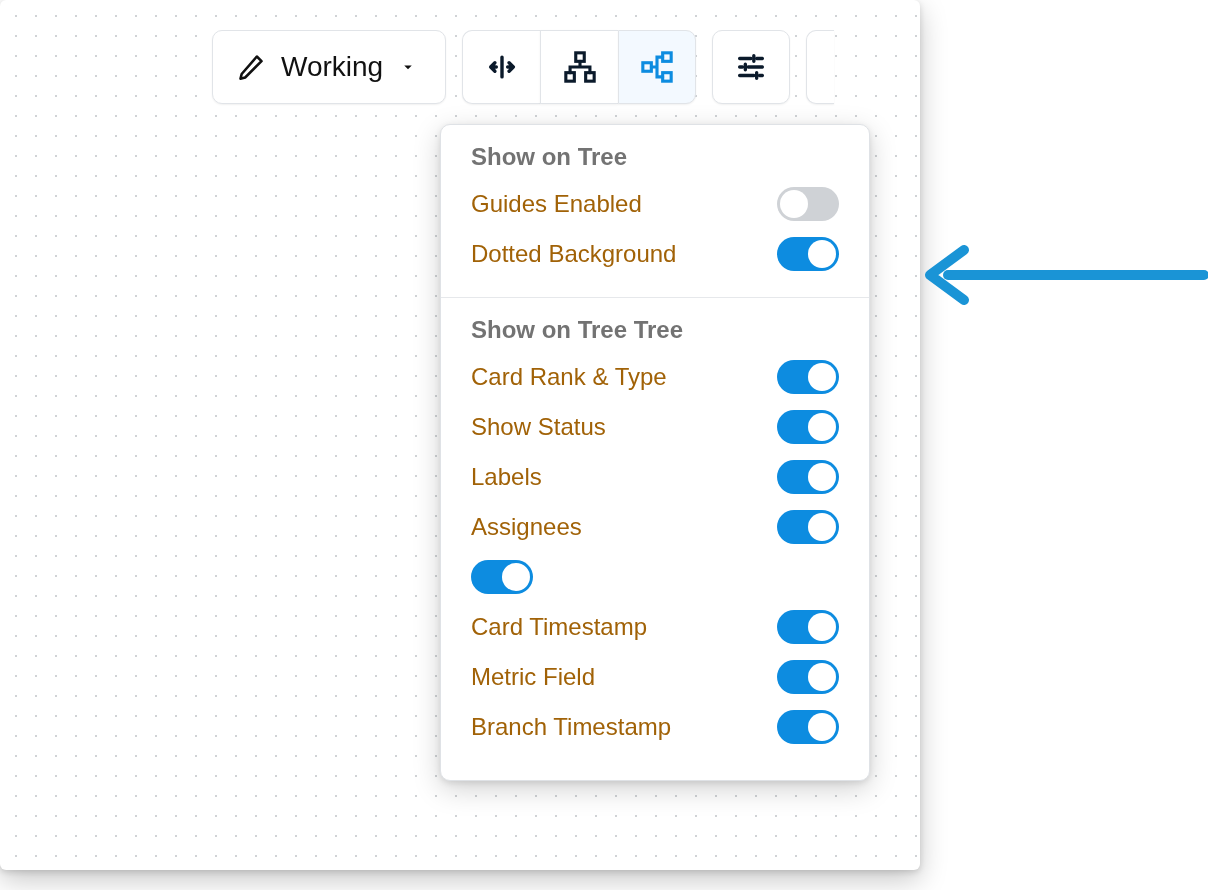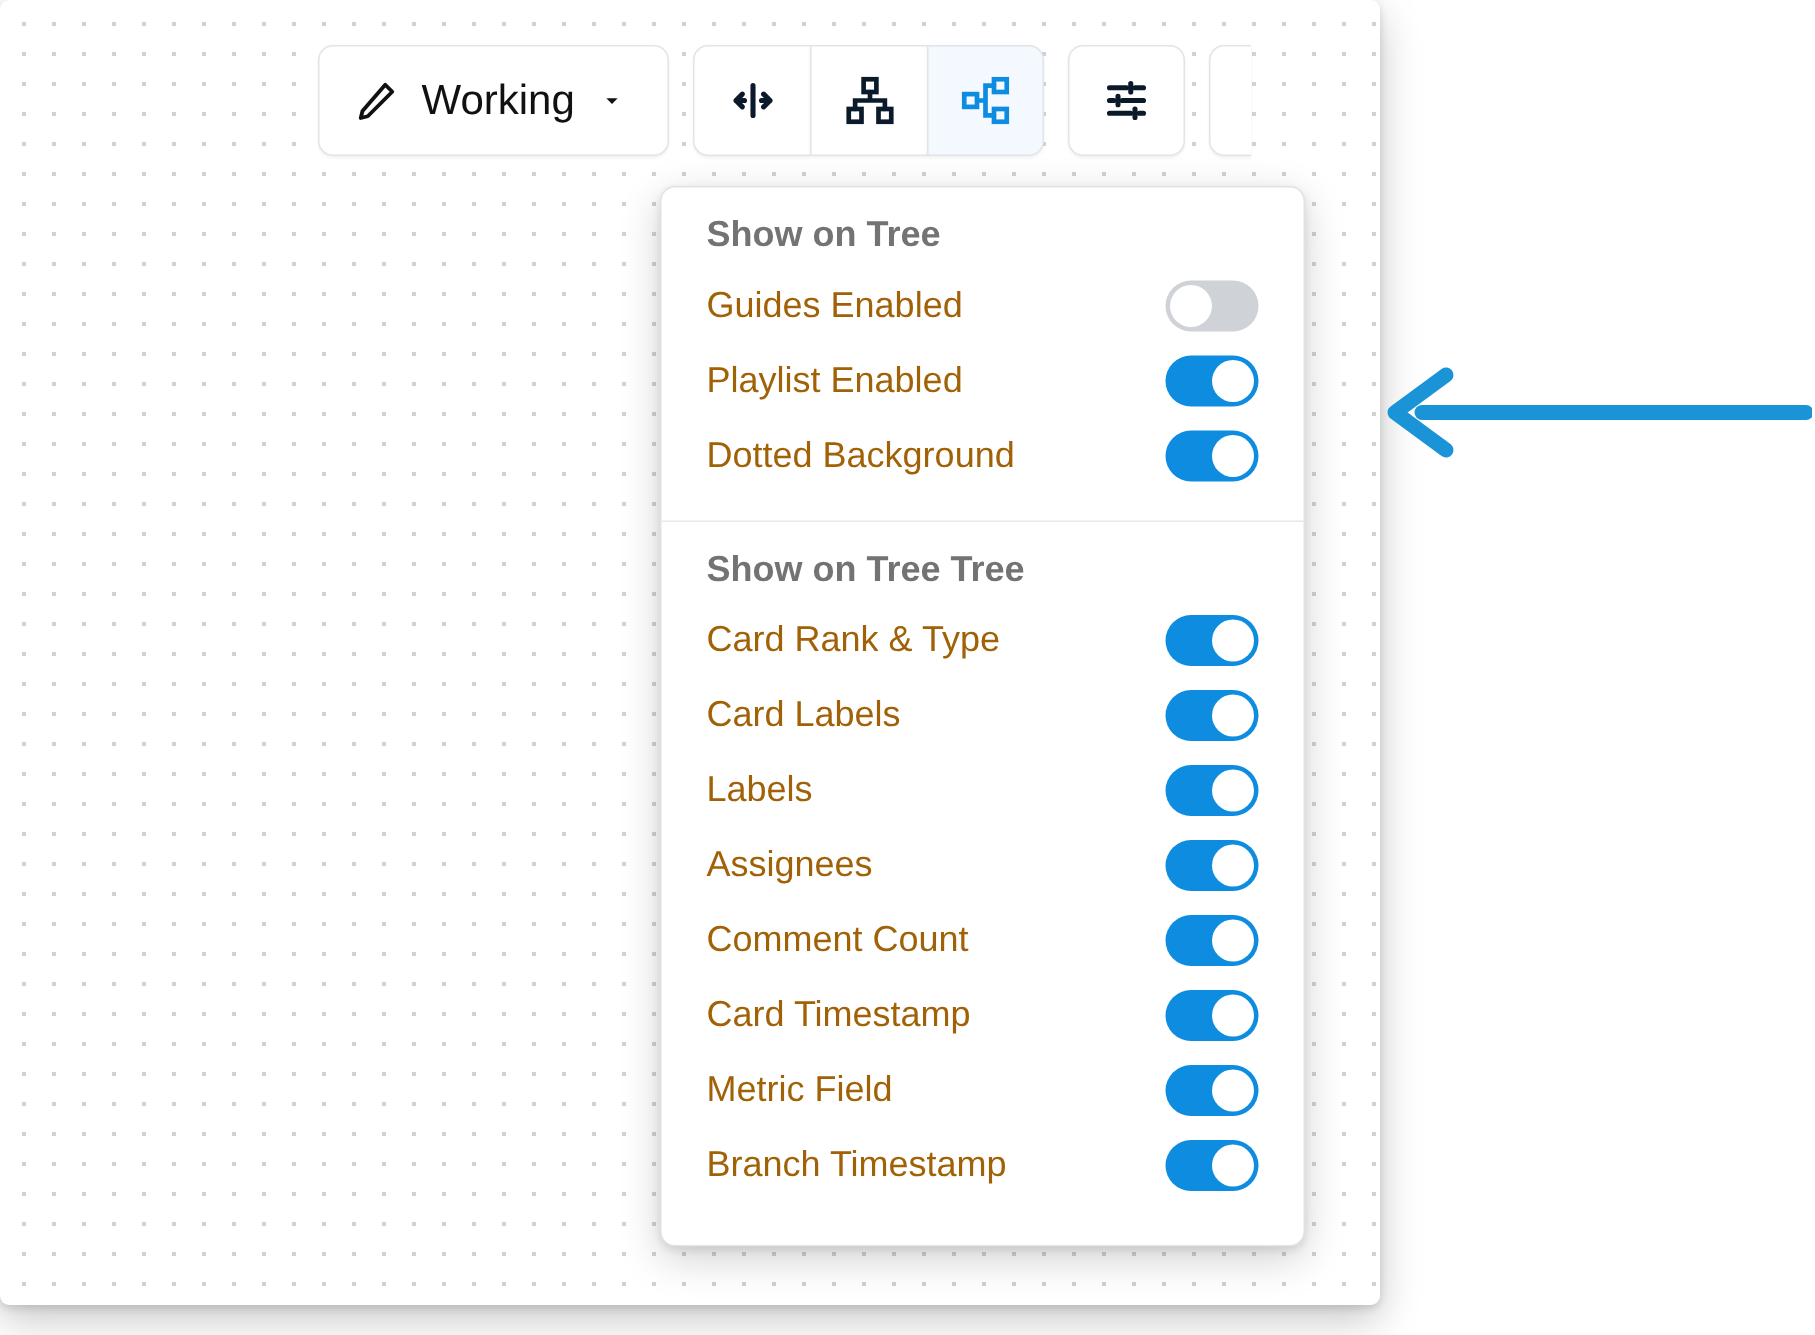--- a/index.html
+++ b/index.html
@@ -212,64 +212,57 @@
     <div class="dd-section">
       <div class="dd-title">Show on Tree</div>
 
       <div class="dd-row">
         <span>Guides Enabled</span>
         <div class="toggle off">
             <div class="knob"></div>
           </div>
       </div>
       <div class="dd-row">
-        <span>Playlist Enabled</span>
-        <div class="toggle on">
-            <div class="knob"></div>
-          </div>
-      </div>
-      <div class="dd-row">
         <span>Dotted Background</span>
         <div class="toggle on">
             <div class="knob"></div>
           </div>
       </div>
     </div>
 
     <div class="dd-divider"></div>
 
     <div class="dd-section">
       <div class="dd-title">Show on Tree Tree</div>
 
       <div class="dd-row">
         <span>Card Rank &amp; Type</span>
         <div class="toggle on">
             <div class="knob"></div>
           </div>
       </div>
       <div class="dd-row">
-        <span>Card Labels</span>
+        <span>Show Status</span>
         <div class="toggle on">
             <div class="knob"></div>
           </div>
       </div>
       <div class="dd-row">
         <span>Labels</span>
         <div class="toggle on">
             <div class="knob"></div>
           </div>
       </div>
       <div class="dd-row">
         <span>Assignees</span>
         <div class="toggle on">
             <div class="knob"></div>
           </div>
       </div>
       <div class="dd-row">
-        <span>Comment Count</span>
         <div class="toggle on">
             <div class="knob"></div>
           </div>
       </div>
       <div class="dd-row">
         <span>Card Timestamp</span>
         <div class="toggle on">
             <div class="knob"></div>
           </div>
       </div>

